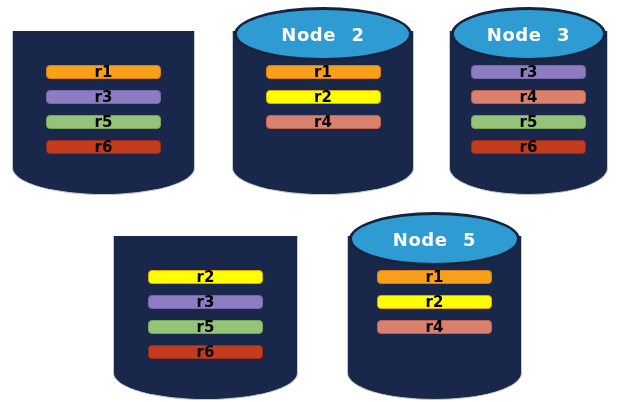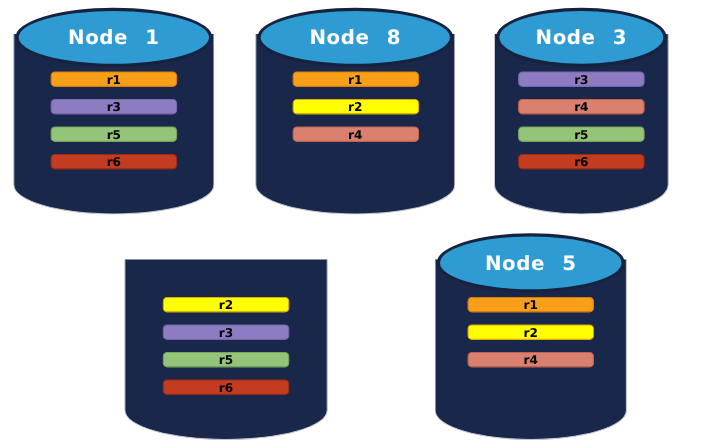--- a/index.html
+++ b/index.html
@@ -17,21 +17,21 @@
   }
   .cylinder {
     position: absolute;
     height: 188px;
   }
   
   .n0 { left: 12px;  top: 7px;   width: 183px; }
   .n1 { left: 232px; top: 7px;   width: 182px; }
   .n2 { left: 449px; top: 7px;   width: 159px; }
   .n3 { left: 113px; top: 212px; width: 185px; }
-  .n4 { left: 347px; top: 212px; width: 175px; margin-left: 48px; }
+  .n4 { left: 347px; top: 212px; width: 175px; }
 
   .cyl-body {
     position: absolute;
     left: 0; right: 0;
     top: 24px; bottom: 0;
     background: var(--cyl-body, #19284A);
     border: 1px solid var(--cyl-outline, #C3C8D2);
     border-top: none;
     border-radius: 0 0 50% 50% / 0 0 27px 27px;
     box-sizing: border-box;
@@ -68,47 +68,44 @@
   }
   .bar {
     width: 115px;
     height: 14px;
     box-sizing: border-box;
     border: 1px solid;
     border-radius: 4px;
     display: flex;
     align-items: center;
     justify-content: center;
-    font-size: 11px;
+    font-size: 15px;
     font-weight: bold;
     line-height: 1;
   }
 </style>
 </head>
 <body>
 
 <div class="canvas">
 
   <div class="cylinder n0">
     <div class="cyl-body"></div>
-    <div class="cyl-top">
-      <span class="node-title">Node 1</span>
-    </div>
     <div class="bars">
         <div class="bar" style="background: rgb(249, 160, 27); border-color: rgb(217, 125, 14); color: rgb(0, 0, 0);">r1</div>
         <div class="bar" style="background: rgb(142, 124, 195); border-color: rgb(119, 103, 174); color: rgb(0, 0, 0);">r3</div>
         <div class="bar" style="background: rgb(147, 196, 120); border-color: rgb(118, 165, 91); color: rgb(0, 0, 0);">r5</div>
         <div class="bar" style="background: rgb(196, 60, 32); border-color: rgb(156, 43, 22); color: rgb(0, 0, 0);">r6</div>
       </div>
   </div>
 
   <div class="cylinder n1">
     <div class="cyl-body"></div>
     <div class="cyl-top">
-      <span class="node-title">Node 8</span>
+      <span class="node-title">Node 2</span>
     </div>
     <div class="bars">
         <div class="bar" style="background: rgb(249, 160, 27); border-color: rgb(217, 125, 14); color: rgb(0, 0, 0);">r1</div>
         <div class="bar" style="background: rgb(255, 255, 0); border-color: rgb(224, 168, 0); color: rgb(0, 0, 0);">r2</div>
         <div class="bar" style="background: rgb(217, 128, 111); border-color: rgb(196, 96, 78); color: rgb(0, 0, 0);">r4</div>
       </div>
   </div>
 
   <div class="cylinder n2">
     <div class="cyl-body"></div>

